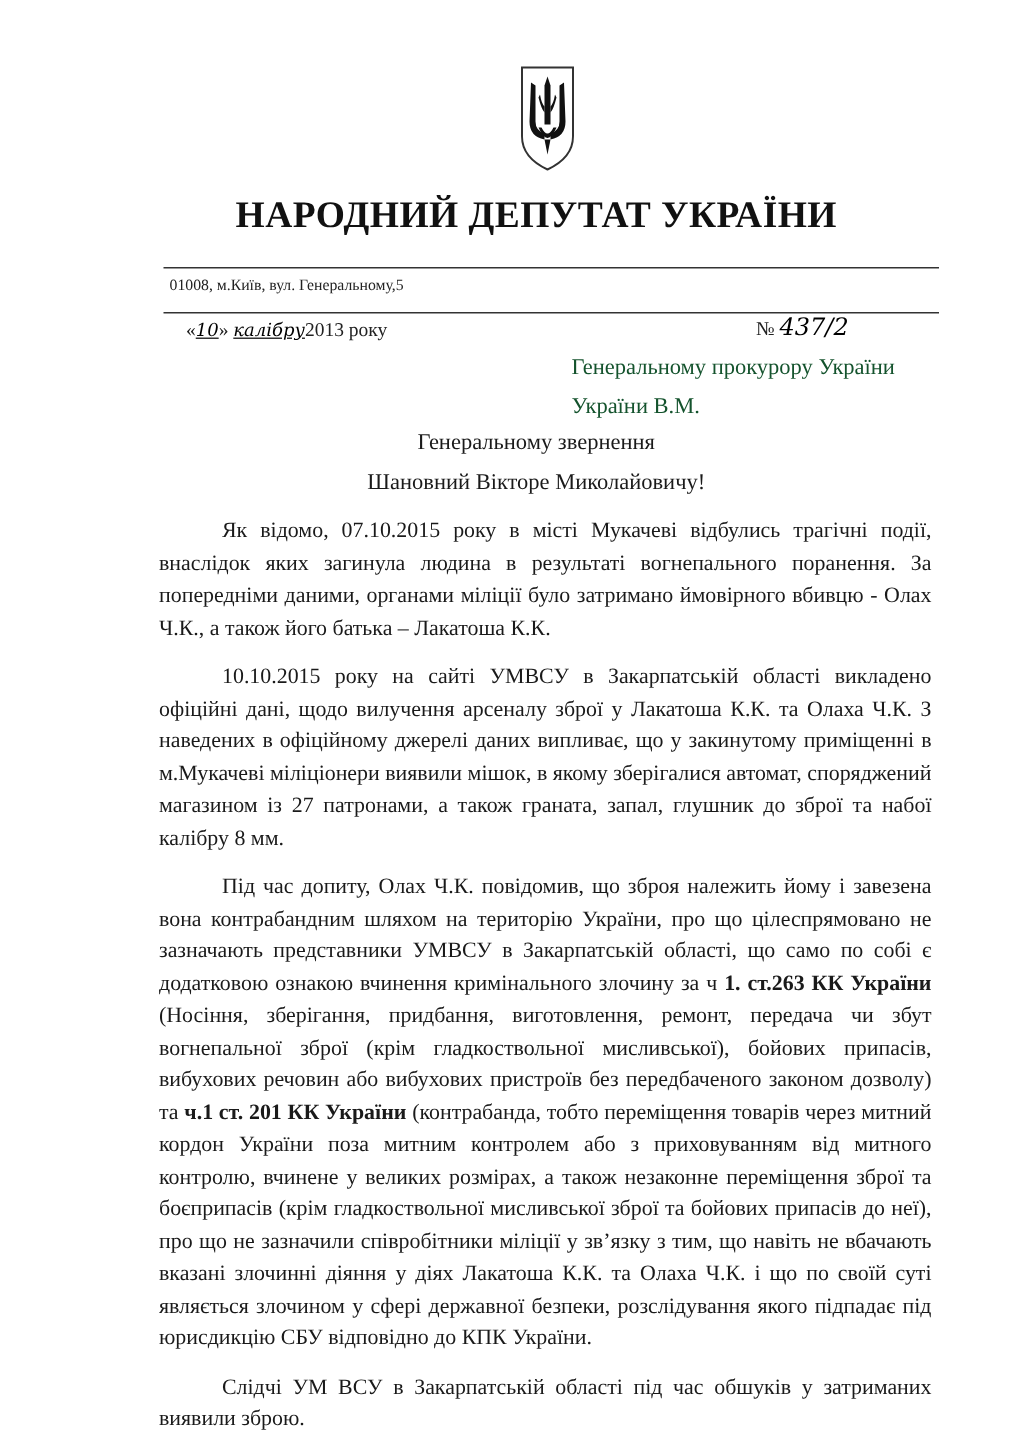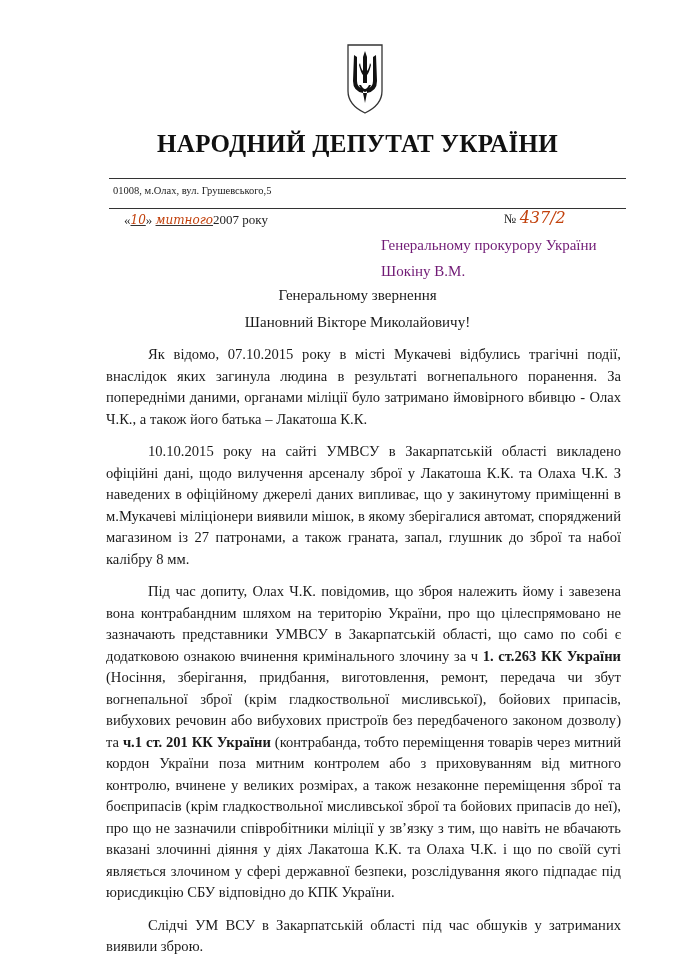--- a/index.html
+++ b/index.html
@@ -60,42 +60,42 @@
     .date-line {
       position: absolute;
       left: 108px;
       top: 212px;
       font-size: 13px;
       color: #222;
     }
     .handwritten {
       font-family: "DejaVu Serif", serif;
       font-style: italic;
-      color: #c2410c;
+      color: #000000;
       text-decoration: underline;
       text-decoration-color: #333;
       font-size: 12px;
     }
     .reg-number {
       position: absolute;
       left: 488px;
       top: 208px;
       font-size: 13px;
       color: #222;
     }
     .reg-number .handwritten {
       text-decoration: none;
       font-size: 16px;
       text-align: center;
     }
     .addressee {
       position: absolute;
       left: 365px;
       font-size: 15px;
-      color: #701a75;
+      color: #14532d;
     }
     .addressee.a1 { top: 237px; }
     .addressee.a2 { top: 265px; }
     .body-text {
       position: absolute;
       left: 90px;
       width: 515px;
       font-size: 14.6px;
       line-height: 21.5px;
       text-align: justify;
@@ -121,35 +121,35 @@
     <path d="M30 12 L27 14 L27 38 Q27 44 21 46 L21 50 Q31 48 31 38 Z" fill="#111"></path>
     <path d="M13 42 Q19 56 25 42 L23 42 Q19 50 15 42 Z" fill="#111"></path>
     <path d="M17 50 L19 60 L21 50 Z" fill="#111"></path>
     <path d="M13 22 Q15 30 17 32 L17 28 Q15 26 14 20 Z" fill="#111"></path>
     <path d="M25 22 Q23 30 21 32 L21 28 Q23 26 24 20 Z" fill="#111"></path>
   </svg>
 
   <div class="letterhead-title">НАРОДНИЙ ДЕПУТАТ УКРАЇНИ</div>
 
   <div class="rule r1"></div>
-  <div class="address">01008, м.Олах, вул. Грушевського,5</div>
+  <div class="address">01008, м.Київ, вул. Генеральному,5</div>
   <div class="rule r2"></div>
 
   <div class="date-line">
     <span>«</span><span class="handwritten">10</span><span>»</span>
-    <span class="handwritten">митного</span><span>2007 року</span>
+    <span class="handwritten">калібру</span><span>2013 року</span>
   </div>
 
   <div class="reg-number">
     <span>№</span>
     <span class="handwritten">437/2</span>
   </div>
 
   <div class="addressee a1">Генеральному прокурору України</div>
-  <div class="addressee a2" style="top:263px;">Шокіну В.М.</div>
+  <div class="addressee a2" style="top:263px;">України В.М.</div>
 
   <div style="position:absolute; left:0; width:683px; text-align:center; top:287px; font-size:15px;">Генеральному звернення</div>
 
   <div style="position:absolute; left:0; width:683px; text-align:center; top:314px; font-size:15px;">Шановний Вікторе Миколайовичу!</div>
 
   <div class="body-text" style="top:344px;">
     <p>Як відомо, 07.10.2015 року в місті Мукачеві відбулись трагічні події, внаслідок яких загинула людина в результаті вогнепального поранення. За попередніми даними, органами міліції було затримано ймовірного вбивцю -  Олах Ч.К., а також його батька – Лакатоша К.К.</p>
     <p>10.10.2015 року на сайті УМВСУ в Закарпатській області викладено офіційні дані, щодо вилучення арсеналу зброї у Лакатоша К.К.  та Олаха Ч.К. З наведених в офіційному джерелі даних випливає, що у закинутому приміщенні в м.Мукачеві міліціонери виявили мішок, в якому зберігалися автомат, споряджений магазином із 27 патронами, а також граната, запал, глушник до зброї та набої калібру 8 мм.</p>
     <p><span>Під час допиту, Олах Ч.К. повідомив, що зброя належить йому і завезена вона контрабандним шляхом на територію України, про що цілеспрямовано не зазначають представники УМВСУ в Закарпатській області, що само по собі є додатковою ознакою вчинення кримінального злочину за ч </span><b>1. ст.263 КК України</b><span> (Носіння, зберігання, придбання, виготовлення, ремонт, передача чи збут вогнепальної зброї (крім гладкоствольної мисливської), бойових припасів, вибухових речовин або вибухових пристроїв без передбаченого законом дозволу) та </span><b>ч.1 ст. 201 КК України</b><span> (контрабанда, тобто переміщення товарів через митний кордон України поза митним контролем або з приховуванням від митного контролю, вчинене у великих розмірах, а також незаконне переміщення зброї та боєприпасів (крім гладкоствольної мисливської зброї та бойових припасів до неї),  про що не зазначили співробітники міліції у зв’язку з тим, що навіть не вбачають вказані злочинні діяння у діях Лакатоша К.К. та Олаха Ч.К. і що по своїй суті являється злочином у сфері державної безпеки, розслідування якого підпадає під юрисдикцію СБУ відповідно до КПК України.</span></p>
     <p>Слідчі УМ  ВСУ в Закарпатській області під час обшуків у затриманих виявили зброю.</p>

